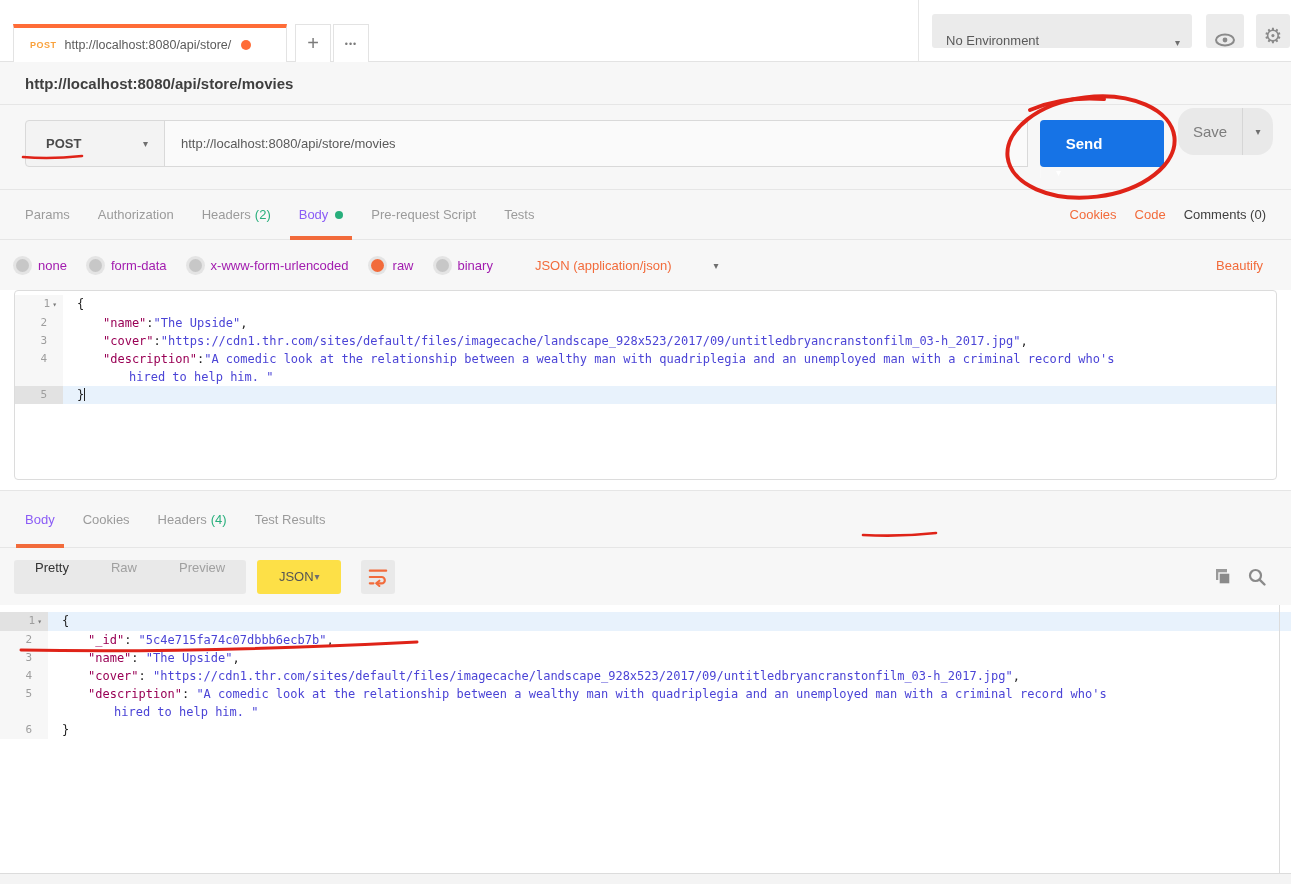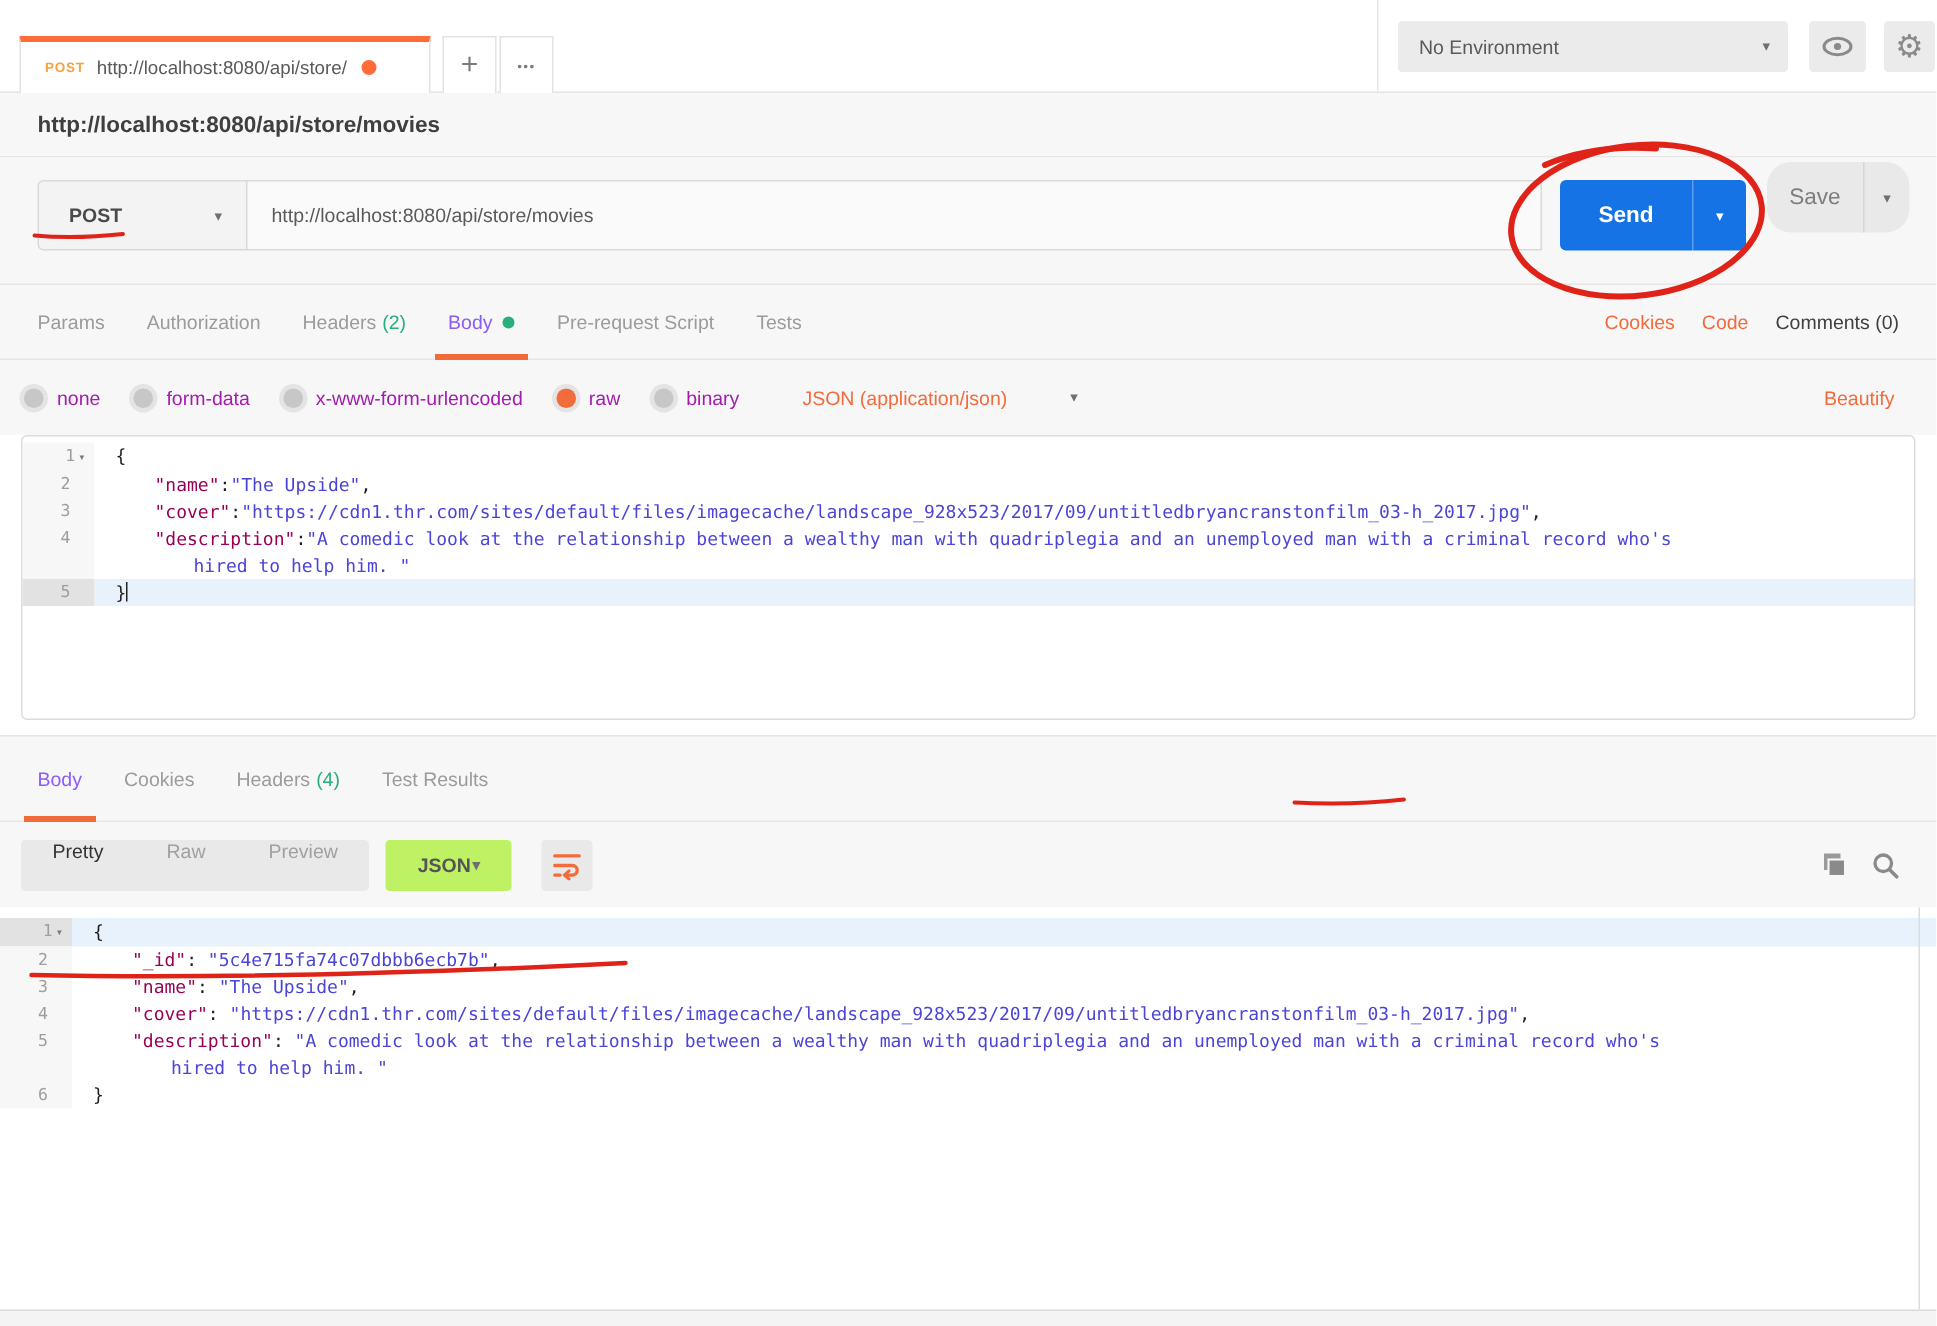--- a/index.html
+++ b/index.html
@@ -14,21 +14,21 @@
     border:1px solid #e3e3e3; border-bottom:none; border-top:4px solid #ff6c37;
     display:flex; align-items:center; padding:0 10px 0 16px; z-index:3; }
   .reqtab .method { font-size:9px; font-weight:bold; color:#f9a13c; letter-spacing:.5px; margin-right:8px; }
   .reqtab .turl { font-size:12.5px; color:#5a5a5a; white-space:nowrap; }
   .reqtab .dot { width:10px; height:10px; border-radius:50%; background:#ff6c37; margin-left:10px; flex:0 0 auto; }
   .minitab { top:24px; height:38px; background:#fff; border:1px solid #e3e3e3; border-bottom:none;
     display:flex; align-items:center; justify-content:center; color:#7b7b7b; z-index:3; }
   #tab-plus { left:295px; width:36px; font-size:20px; font-weight:300; }
   #tab-more { left:333px; width:36px; font-size:9px; letter-spacing:1px; }
   #top-divider { left:918px; top:0; width:1px; height:61px; background:#e6e6e6; }
-  .graybtn { background:#ebebeb; border-radius:3px; display:flex; align-items:center; }
+  .graybtn { background:#ebebeb; border-radius:3px; display:flex; align-items:flex-end; }
   #env-select { left:932px; top:14px; width:260px; height:34px; padding:0 12px 0 14px;
     font-size:13px; color:#5a5a5a; justify-content:space-between; }
   #eye-btn { left:1206px; top:14px; width:38px; height:34px; justify-content:center; }
   #gear-btn { left:1256px; top:14px; width:34px; height:34px; justify-content:center;
     font-size:21px; color:#8a8a8a; }
   .caret { font-size:10px; color:#6f6f6f; }
 
   
   #title-row { left:0; top:62px; width:1291px; height:43px; background:#f7f7f7;
     border-bottom:1px solid #e6e6e6; display:flex; align-items:center; padding-left:25px; }
@@ -37,21 +37,21 @@
   
   #url-row { left:0; top:105px; width:1291px; height:85px; background:#f7f7f7; border-bottom:1px solid #e6e6e6; }
   #method-dd { left:25px; top:120px; width:140px; height:47px; background:#f3f3f3;
     border:1px solid #d9d9d9; border-radius:4px 0 0 4px; display:flex; align-items:center;
     justify-content:space-between; padding:0 16px 0 20px; }
   #method-dd .m { font-size:13px; font-weight:bold; color:#4a4a4a; }
   #url-input { left:164px; top:120px; width:864px; height:47px; background:#fafafa;
     border:1px solid #d9d9d9; display:flex; align-items:center; padding-left:16px;
     font-size:13px; color:#5a5a5a; }
   #send-btn { left:1040px; top:120px; width:124px; height:47px; background:#1673e6;
-    border-radius:4px; display:flex; color:#fff; }
+    border-radius:4px; display:flex; color:#fff;flex-direction:column; }
   #send-btn .lbl { width:88px; text-align:center; font-size:15px; font-weight:bold; line-height:47px; }
   #send-btn .dd { width:36px; border-left:1px solid rgba(255,255,255,.3); display:flex;
     align-items:center; justify-content:center; }
   #send-btn .dd .caret { color:#fff; }
   #save-btn { left:1178px; top:108px; width:95px; height:47px; background:#e9e9e9;
     border-radius:16px; display:flex; color:#7d7d7d; }
   #save-btn .lbl { width:64px; text-align:center; font-size:15px; line-height:47px; }
   #save-btn .dd { width:31px; border-left:1px solid #d6d6d6; display:flex; align-items:center; justify-content:center; }
 
   
@@ -105,22 +105,22 @@
   #meta-div { width:1px; height:36px; background:#dcdcdc; margin:0 10px; }
   #download-btn { width:94px; height:36px; background:#e9e9e9; border-radius:3px;
     display:flex; align-items:center; justify-content:center; font-size:13px; color:#7b7b7b; }
 
   
   #resp-toolbar { left:0; top:548px; width:1291px; height:57px; background:#f7f7f7;
     display:flex; align-items:center; padding:0 24px 0 14px; }
   #seg-group { display:flex; height:34px; background:#e9e9e9; border-radius:3px; align-items:flex-start; }
   .seg { padding:0 21px; font-size:13px; color:#a0a0a0; }
   .seg.active { color:#333; }
-  #json-dd { margin-left:11px; width:84px; height:34px; background:#bef264; border-radius:3px;
-    display:flex; align-items:center; justify-content:center; gap:1px; font-size:13px; color:#555;font-weight:bold; }
+  #json-dd { margin-left:11px; width:84px; height:34px; background:#fde047; border-radius:3px;
+    display:flex; align-items:center; justify-content:center; gap:1px; font-size:13px; color:#555; }
   #wrap-btn { margin-left:20px; width:34px; height:34px; background:#e9e9e9; border-radius:3px;
     display:flex; align-items:center; justify-content:center; }
   #resp-icons { margin-left:auto; display:flex; gap:14px; align-items:center; }
 
   
   #footer { left:0; top:873px; width:1291px; height:11px; background:#f4f4f4; border-top:1px solid #dcdcdc; }
 
   #annot { left:0; top:0; width:1291px; height:884px; pointer-events:none; z-index:60; }
 </style>
 </head>

